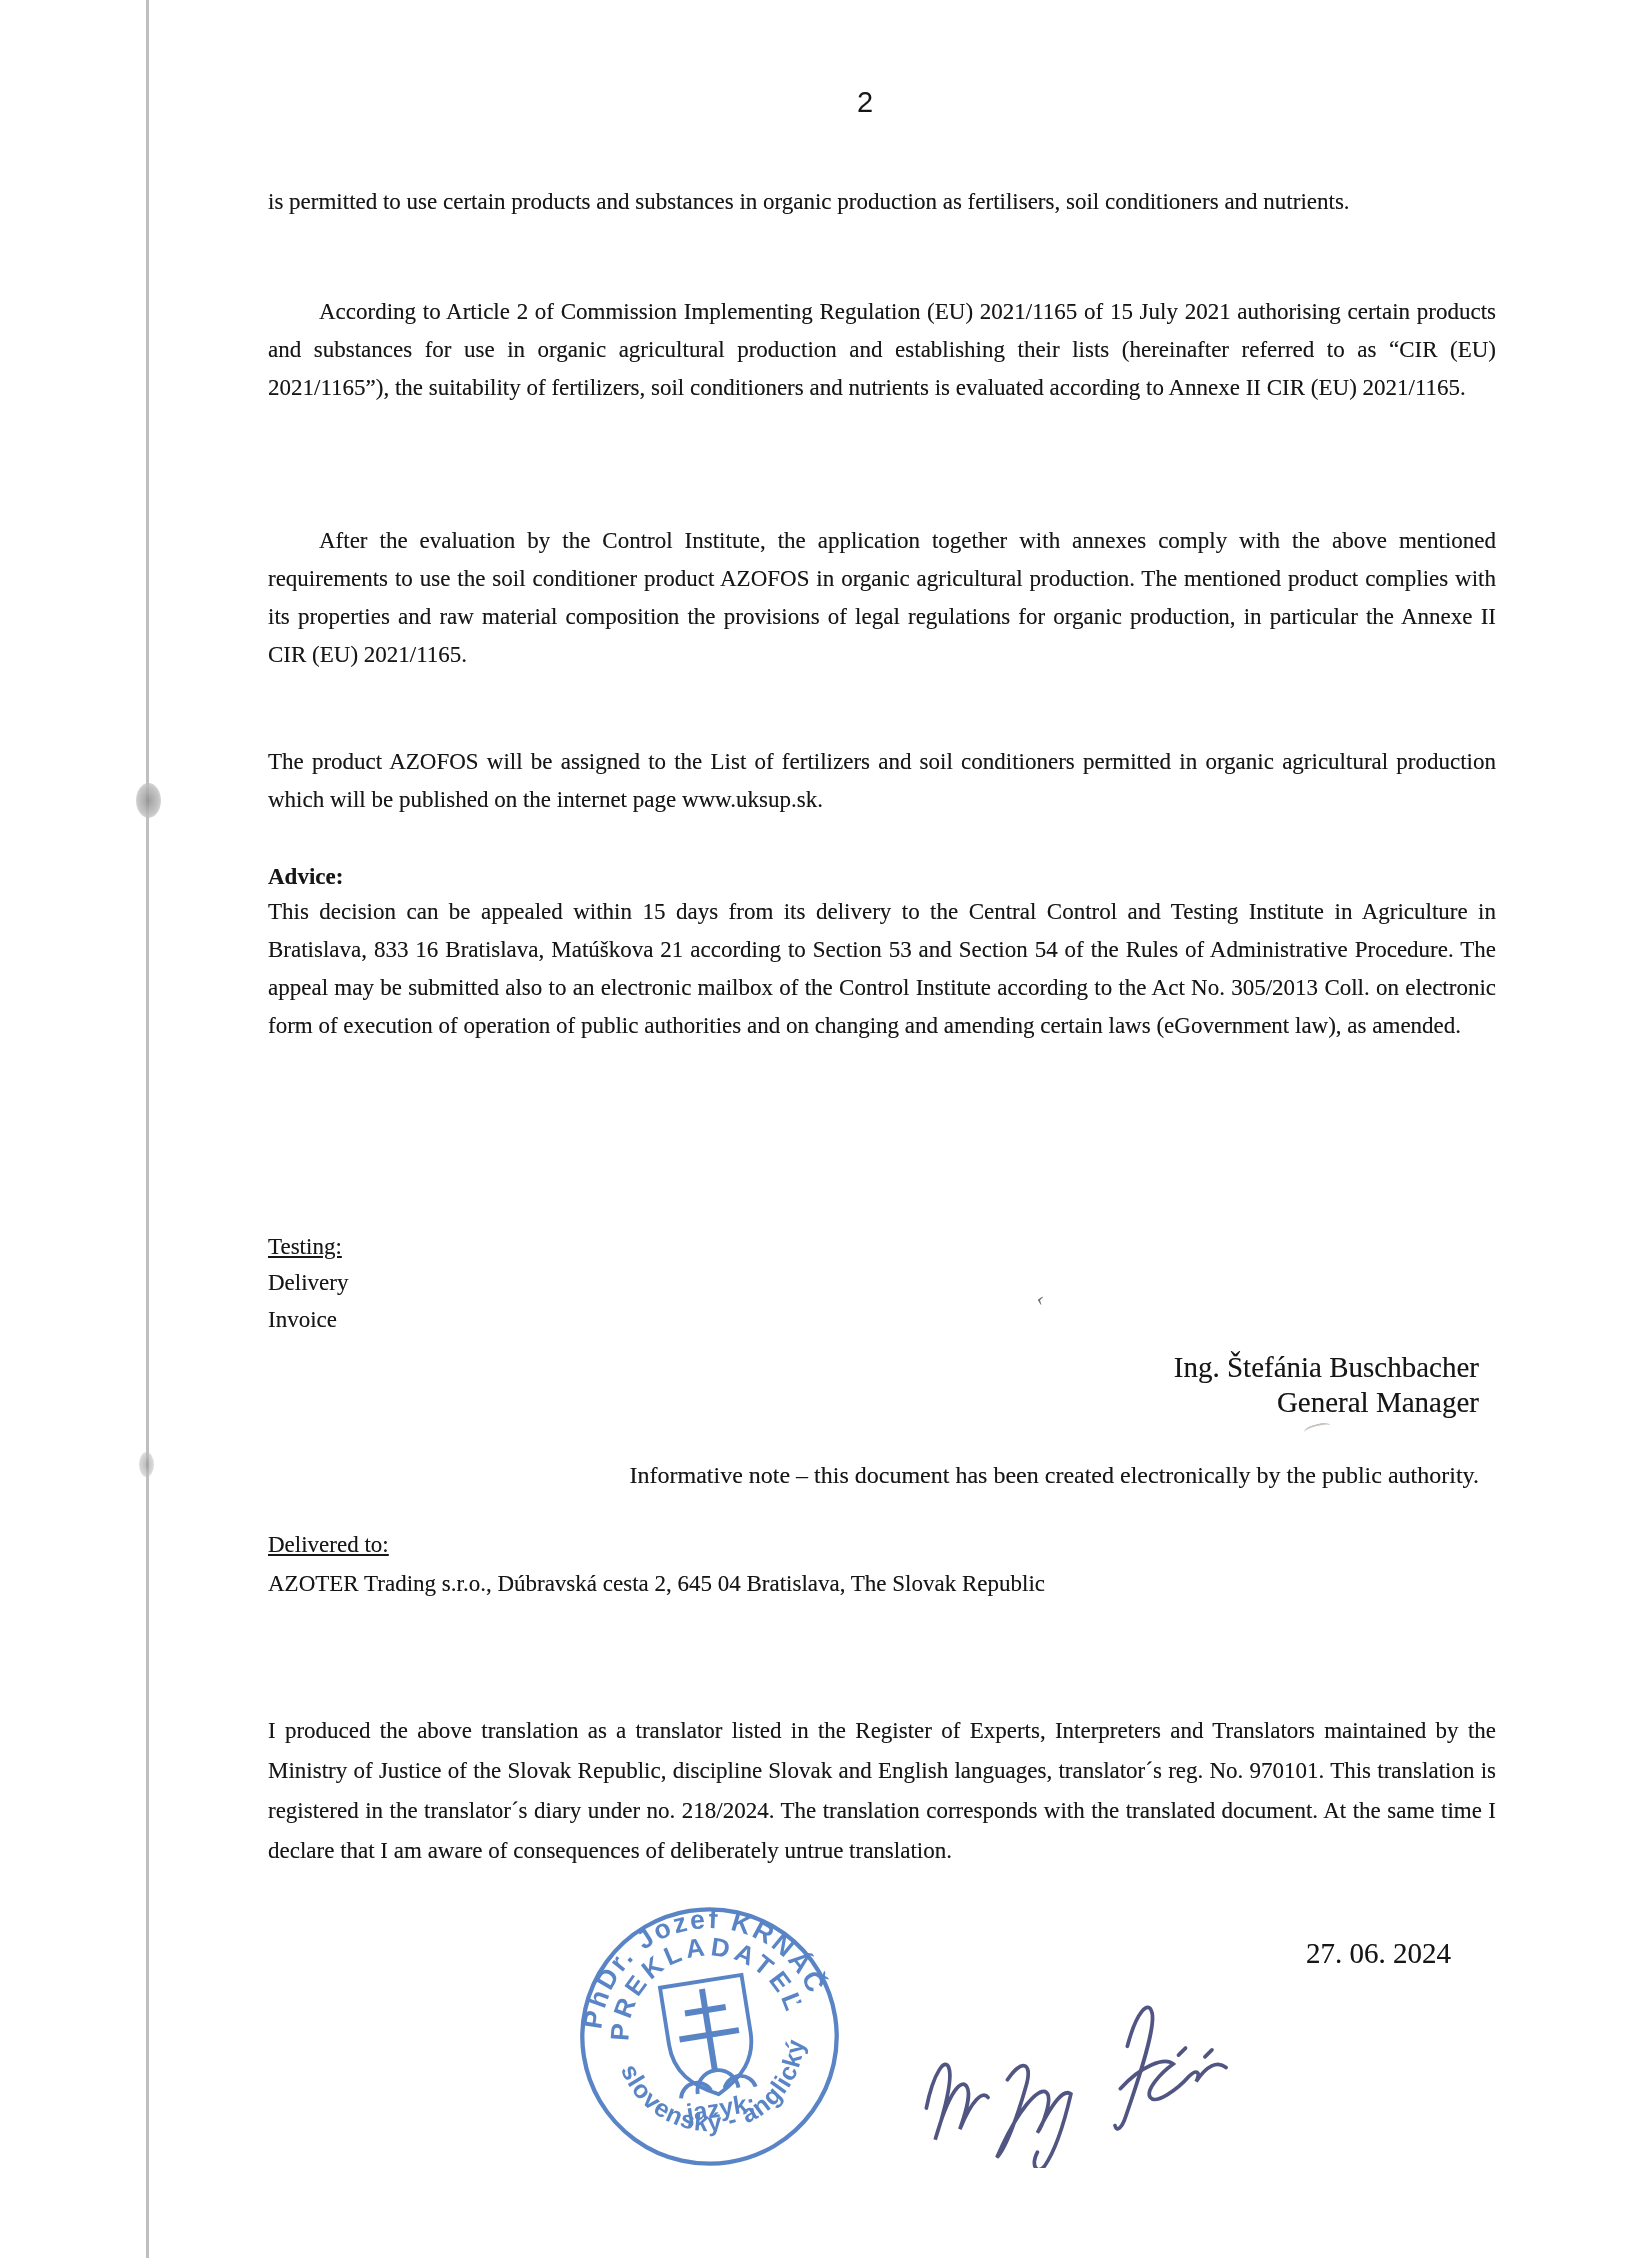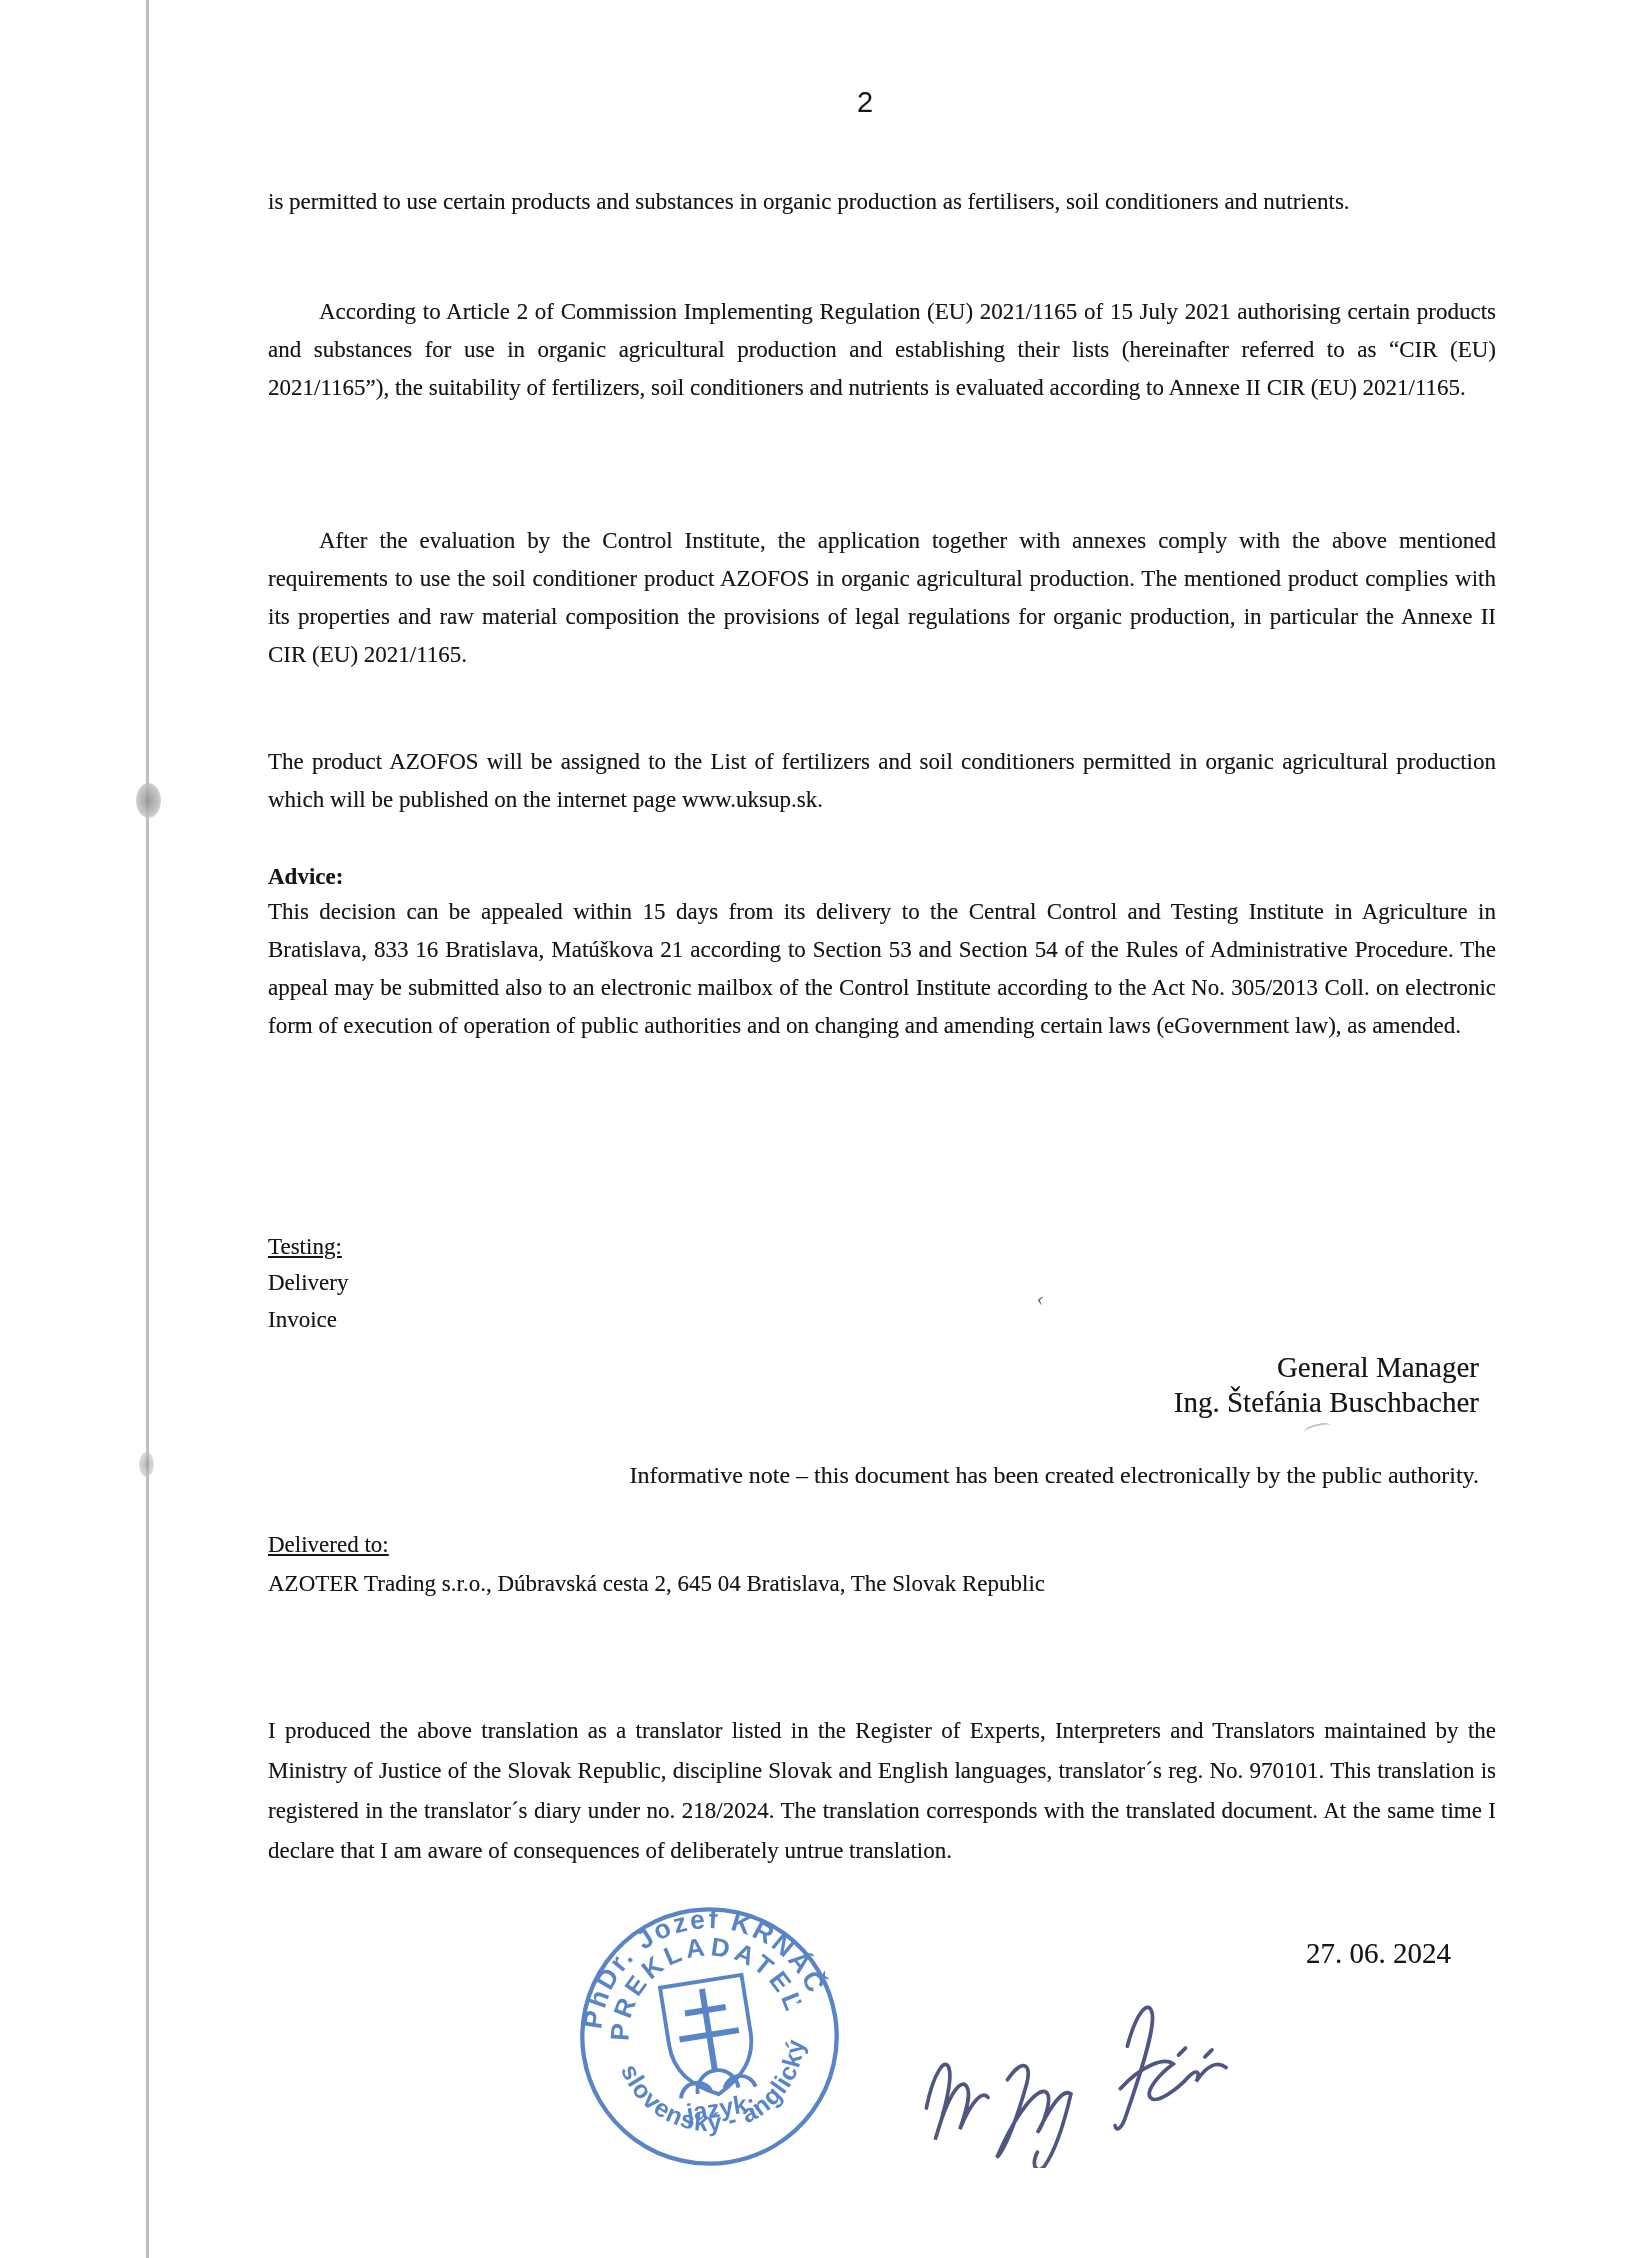--- a/index.html
+++ b/index.html
@@ -85,22 +85,22 @@
   <div class="content-block heading-bold" style="top:858px;">Advice:</div>
   <div class="content-block" style="top:893px;">
     <p>This decision can be appealed within 15 days from its delivery to the Central Control and Testing Institute in Agriculture in Bratislava, 833 16 Bratislava, Matúškova 21 according to Section 53 and Section 54 of the Rules of Administrative Procedure. The appeal may be submitted also to an electronic mailbox of the Control Institute according to the Act No. 305/2013 Coll. on electronic form of execution of operation of public authorities and on changing and amending certain laws (eGovernment law), as amended.</p>
   </div>
 
   <div class="content-block heading-underline" style="top:1228px;">Testing:</div>
   <div class="content-block plain-left" style="top:1301px;">Invoice</div>
   <div class="content-block plain-left" style="top:1264px;">Delivery</div>
 
   <div class="sig-block">
+    <div>Ing. Štefánia Buschbacher</div>
     <div>General Manager</div>
-    <div>Ing. Štefánia Buschbacher</div>
   </div>
 
   <div class="note-line">Informative note – this document has been created electronically by the public authority.</div>
 
   <div class="content-block heading-underline" style="top:1526px;">Delivered to:</div>
   <div class="content-block plain-left" style="top:1565px;">AZOTER Trading s.r.o., Dúbravská cesta 2, 645 04 Bratislava, The Slovak Republic</div>
 
   <div class="content-block translator-block" style="top:1711px;">
     <p>I produced the above translation as a translator listed in the Register of Experts, Interpreters and Translators maintained by the Ministry of Justice of the Slovak Republic, discipline Slovak and English languages, translator´s reg. No. 970101. This translation is registered in the translator´s diary under no. 218/2024. The translation corresponds with the translated document. At the same time I declare that I am aware of consequences of deliberately untrue translation.</p>
   </div>

